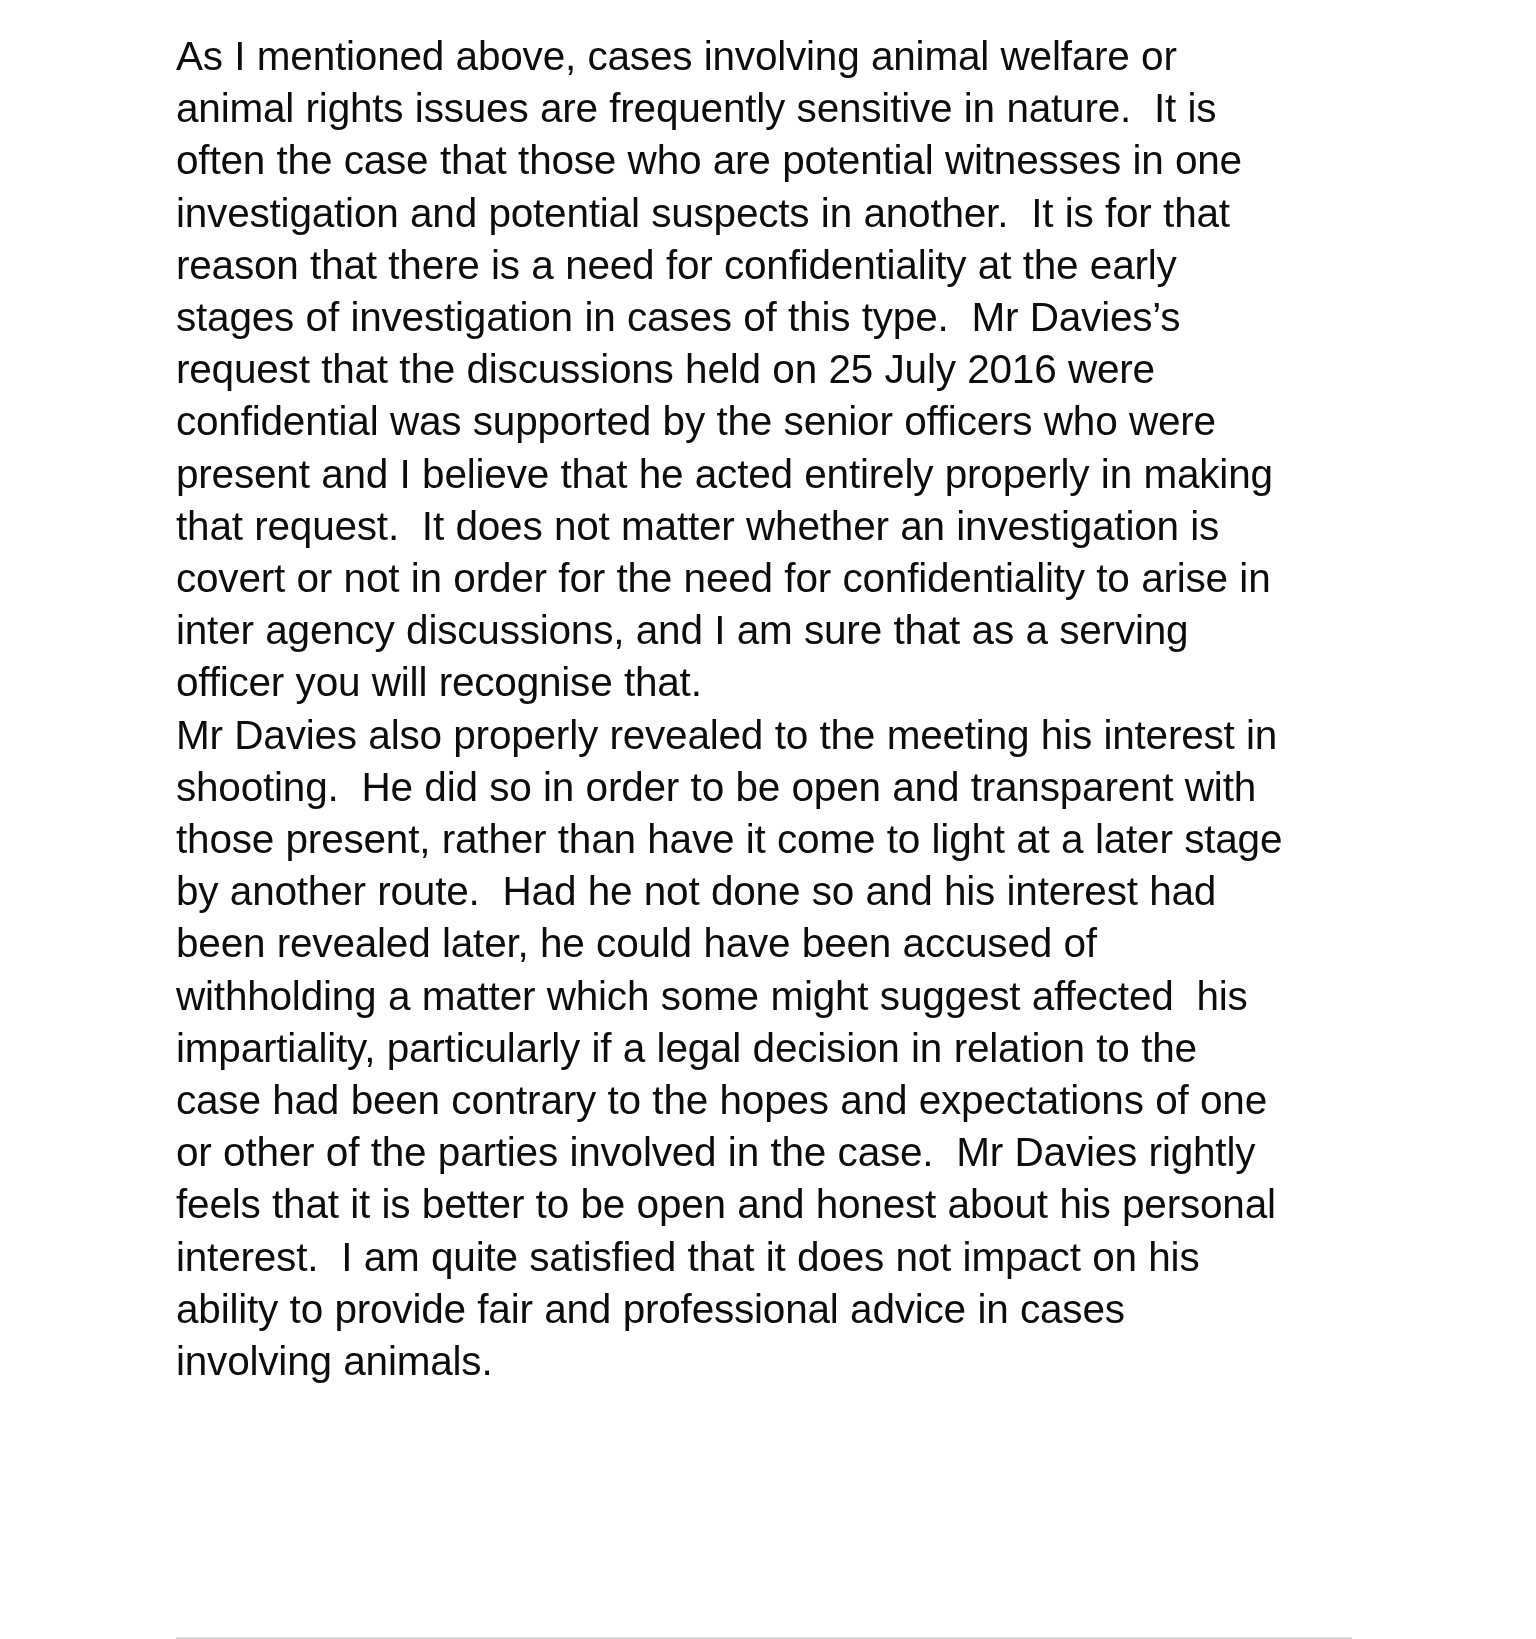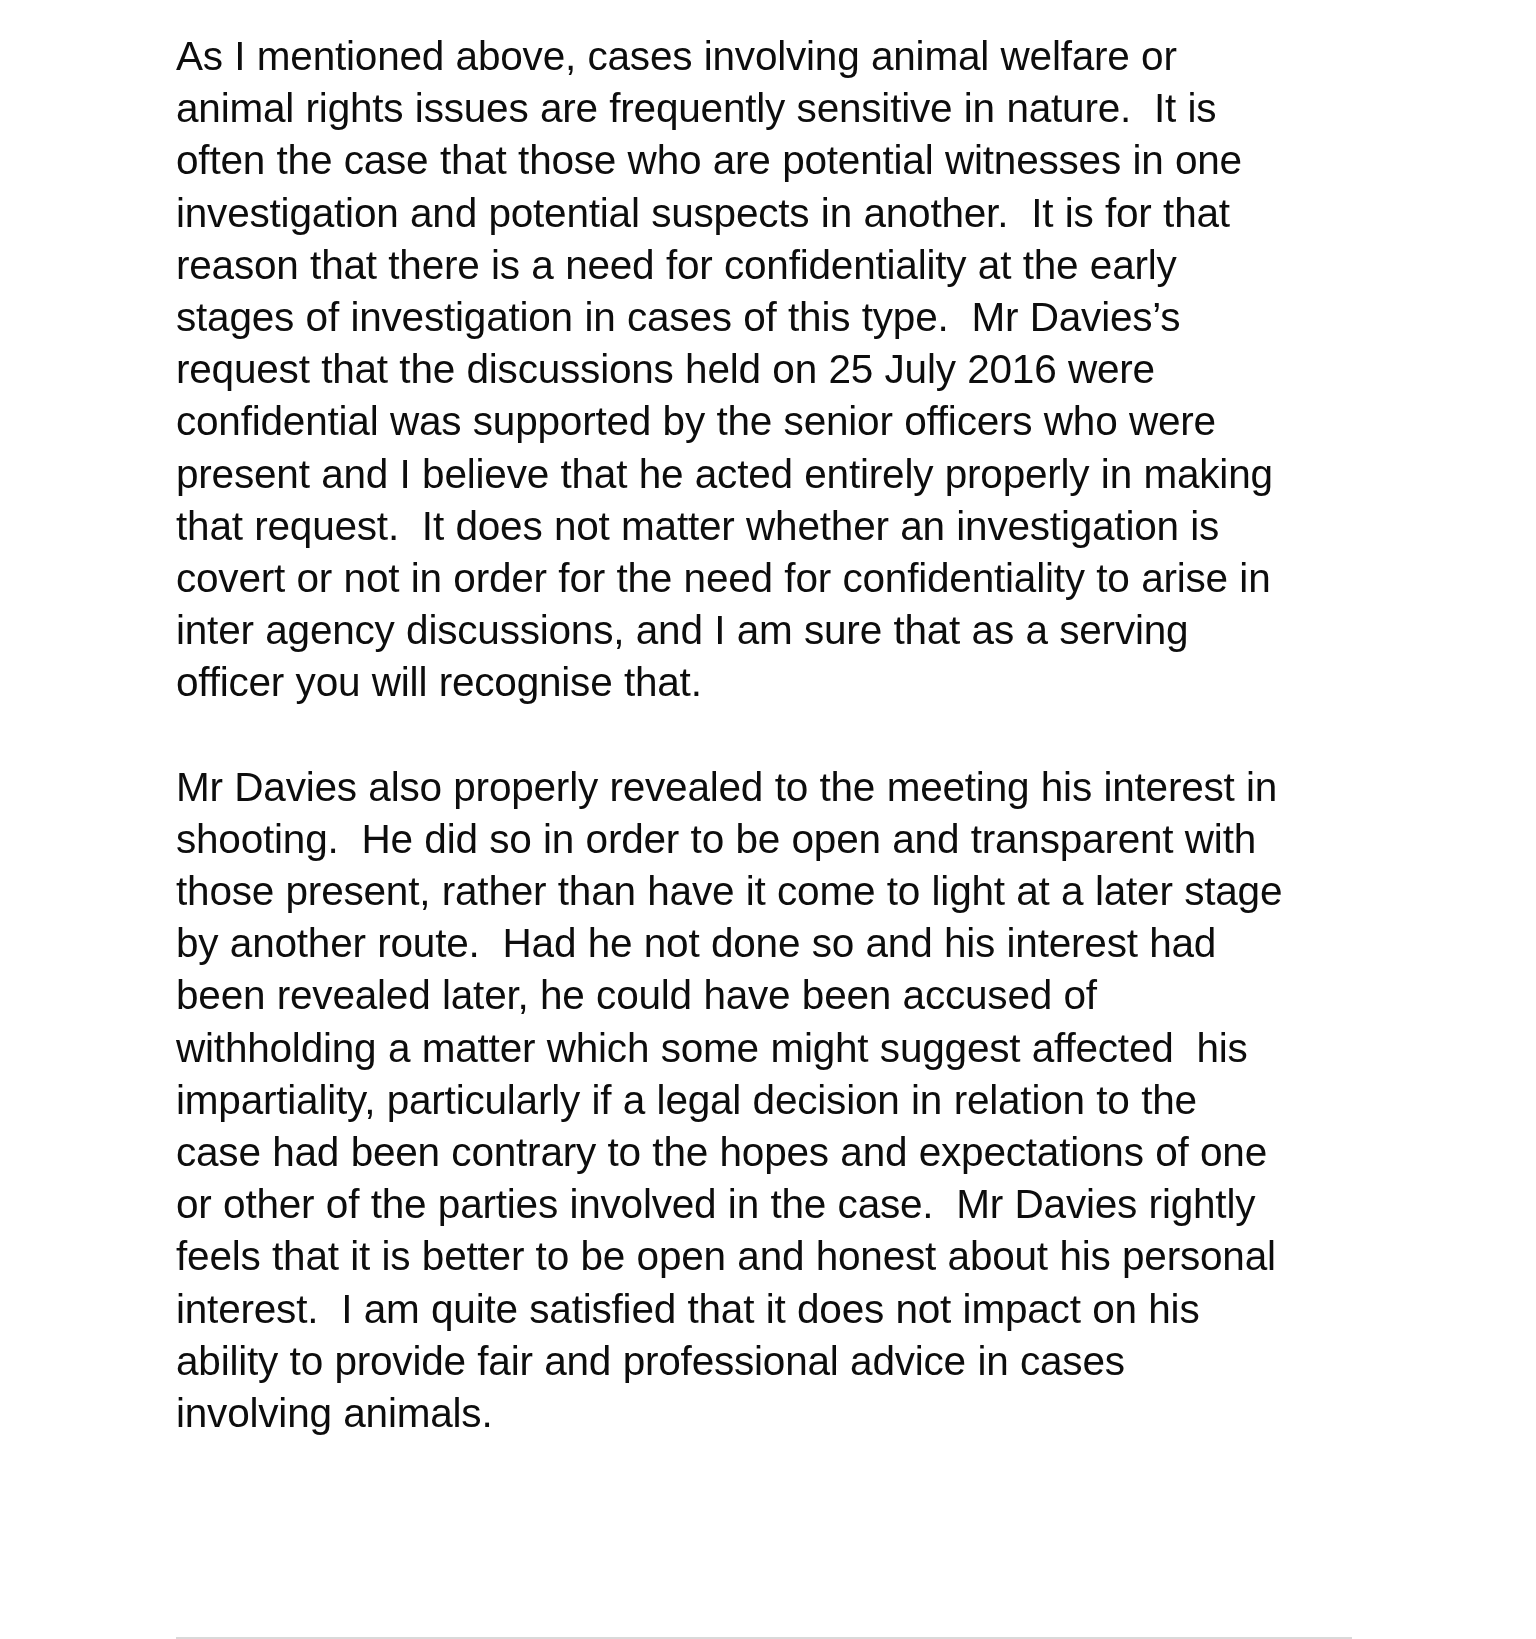--- a/index.html
+++ b/index.html
@@ -26,21 +26,20 @@
     font-size: 40.5px;
     line-height: 52.2px;
     letter-spacing: -0.2px;
     word-spacing: 0.4px;
   }
   .para {
     margin: 0;
     white-space: pre-wrap;
   }
   .para + .para {
-    margin-top: 52px;
   }
   .bottom-rule {
     position: absolute;
     left: 176px;
     right: 176px;
     bottom: 0;
     height: 2px;
     background: #d9d9d9;
   }
 </style>

